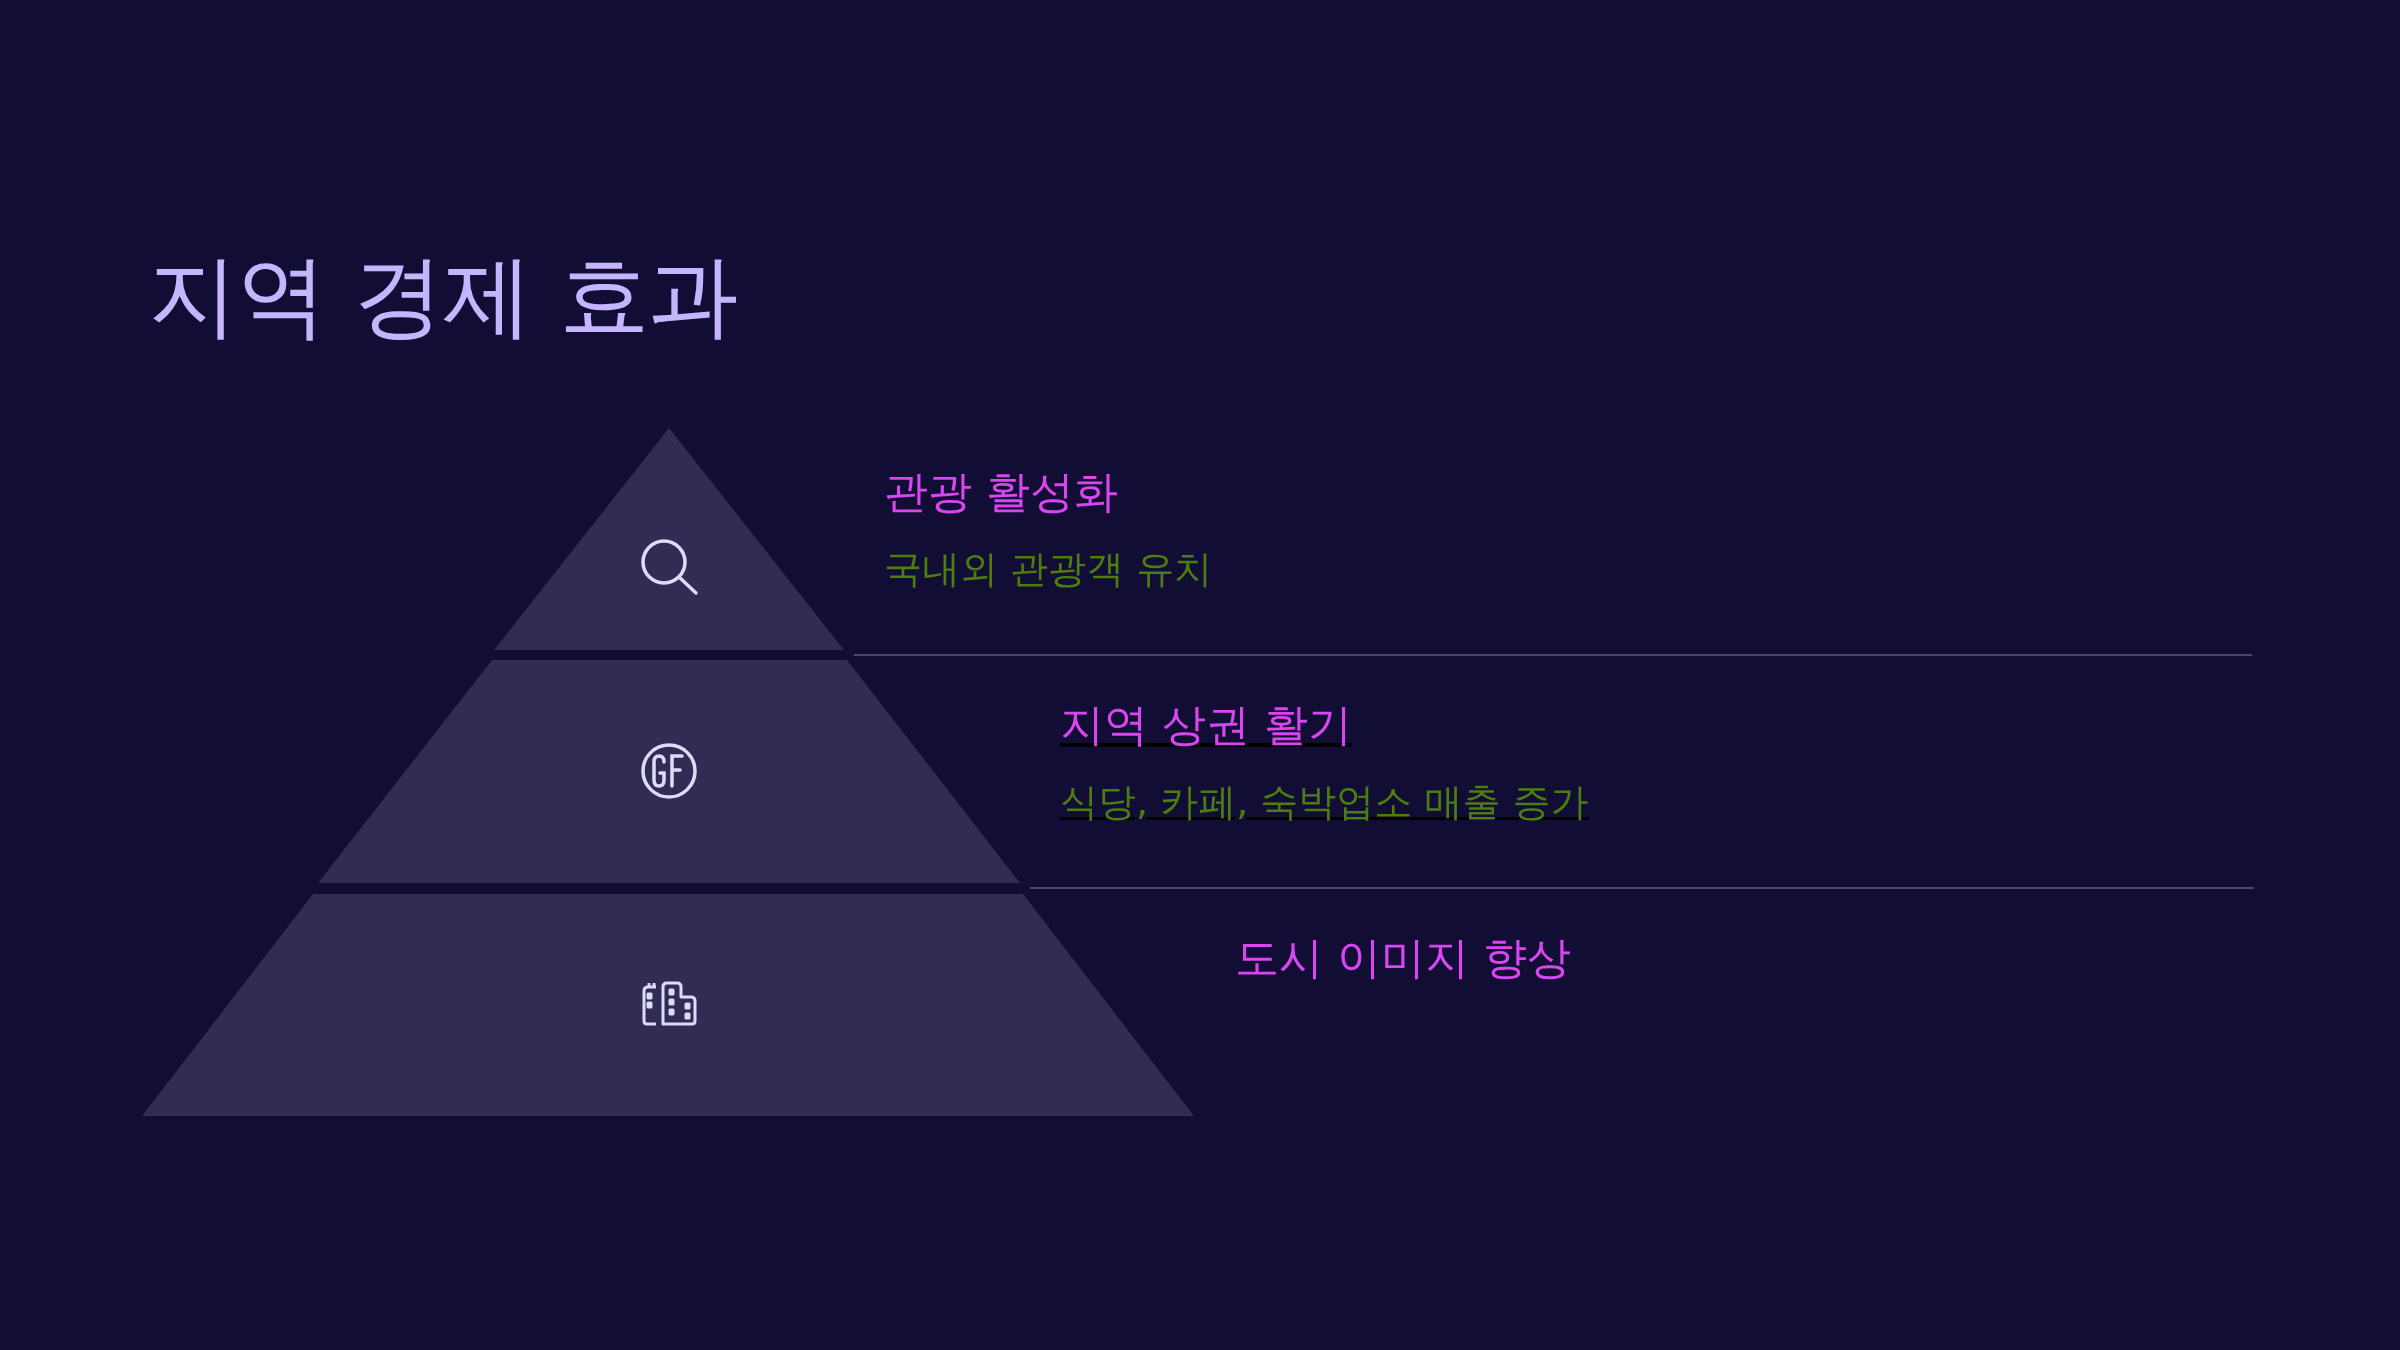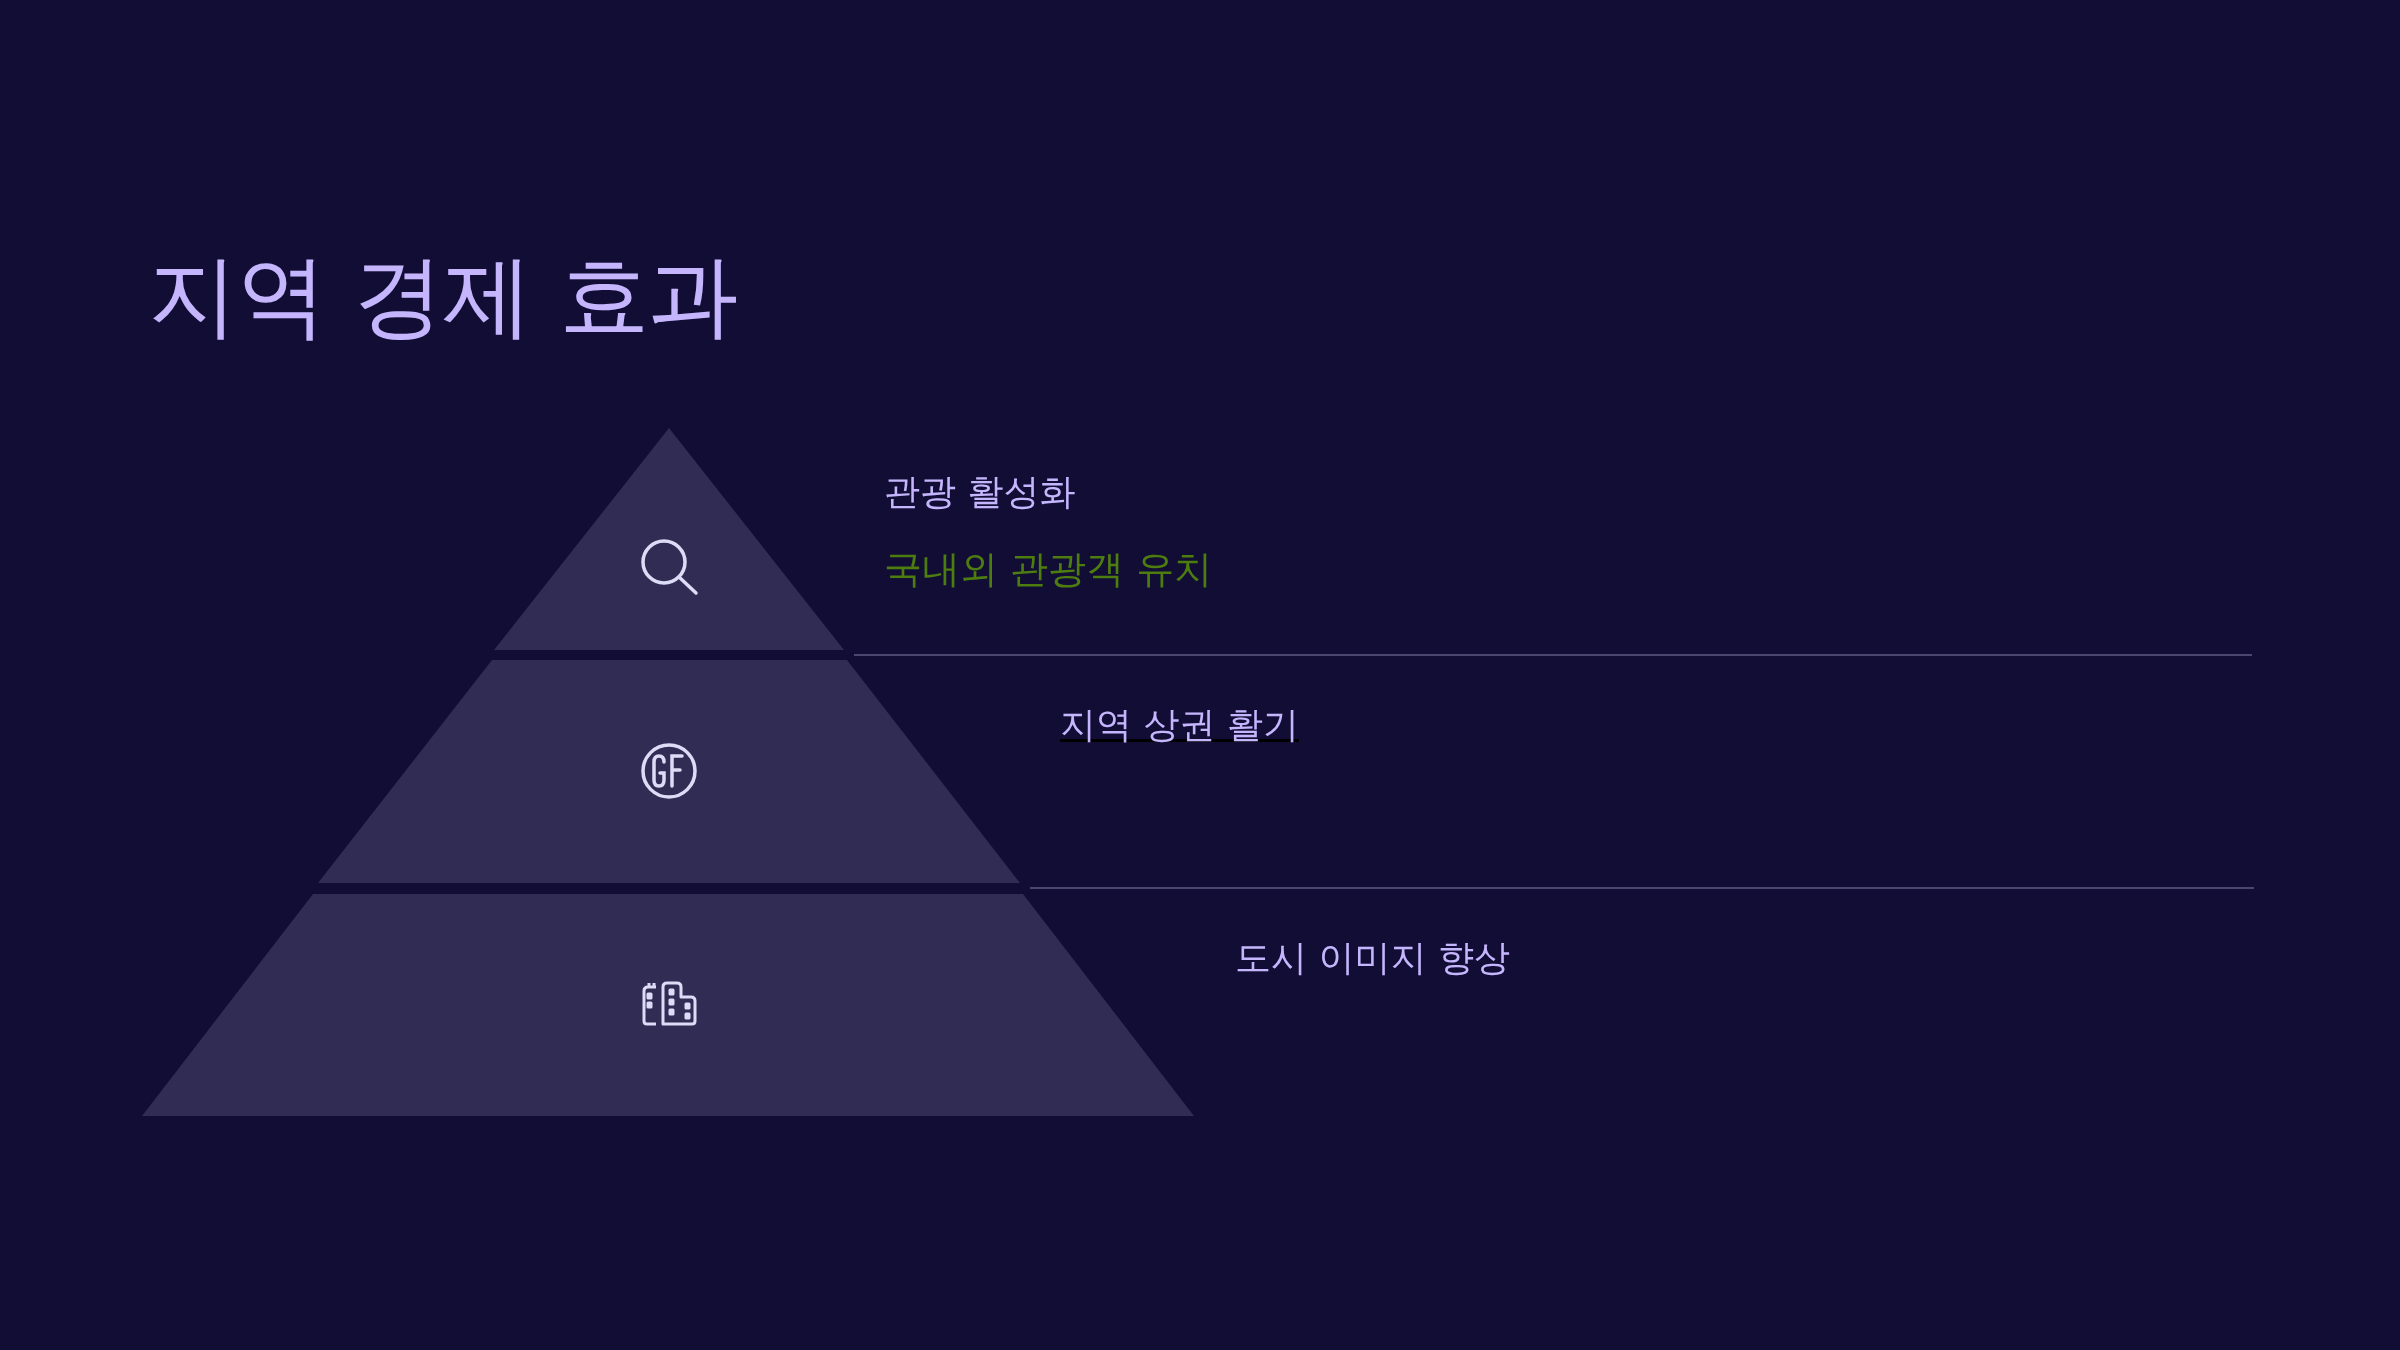--- a/index.html
+++ b/index.html
@@ -9,21 +9,21 @@
     font-family:"DejaVu Sans", "Liberation Sans", sans-serif;
     position:relative;
   }
   .title {
     position:absolute; left:140px; top:228px;
     font-size:90px; line-height:120px; color:#c4b5fd;
     font-weight:normal; margin:8px; letter-spacing:-1px;
   }
   .pyramid { position:absolute; left:0; top:0; width:2400px; height:1350px; }
   .tier-text { position:absolute; }
-  .tier-heading { font-size:36px; line-height:56px; color:#c4b5fd; }
+  .tier-heading { font-size:44px; line-height:56px; color:#d946ef; }
   .tier-sub { font-size:38px; line-height:50px; color:#4d7c0f; margin-top:24px; }
   .divider { position:absolute; height:2px; background:#4a4670; }
 </style>
 </head>
 <body>
 
 <h1 class="title">지역 경제 효과</h1>
 
 <svg class="pyramid" viewBox="0 0 2400 1350" xmlns="http://www.w3.org/2000/svg">
   <polygon points="669,428 844,650 494,650" fill="#312c54"></polygon>
@@ -58,17 +58,18 @@
 <div class="divider" style="left:854px; top:654px; width:1398px;"></div>
 <div class="divider" style="left:1030px; top:887px; width:1224px;"></div>
 
 <div class="tier-text" style="left:884px; top:464px;">
   <div class="tier-heading">관광 활성화</div>
   <div class="tier-sub">국내외 관광객 유치</div>
 </div>
 
 <div class="tier-text" style="left:1060px; top:697px;text-decoration:underline;">
   <div class="tier-heading">지역 상권 활기</div>
+  <div class="tier-sub">식당, 카페, 숙박업소 매출 증가</div>
 </div>
 
 <div class="tier-text" style="left:1235px; top:930px;">
   <div class="tier-heading">도시 이미지 향상</div>
 </div>
 
 </body></html>

